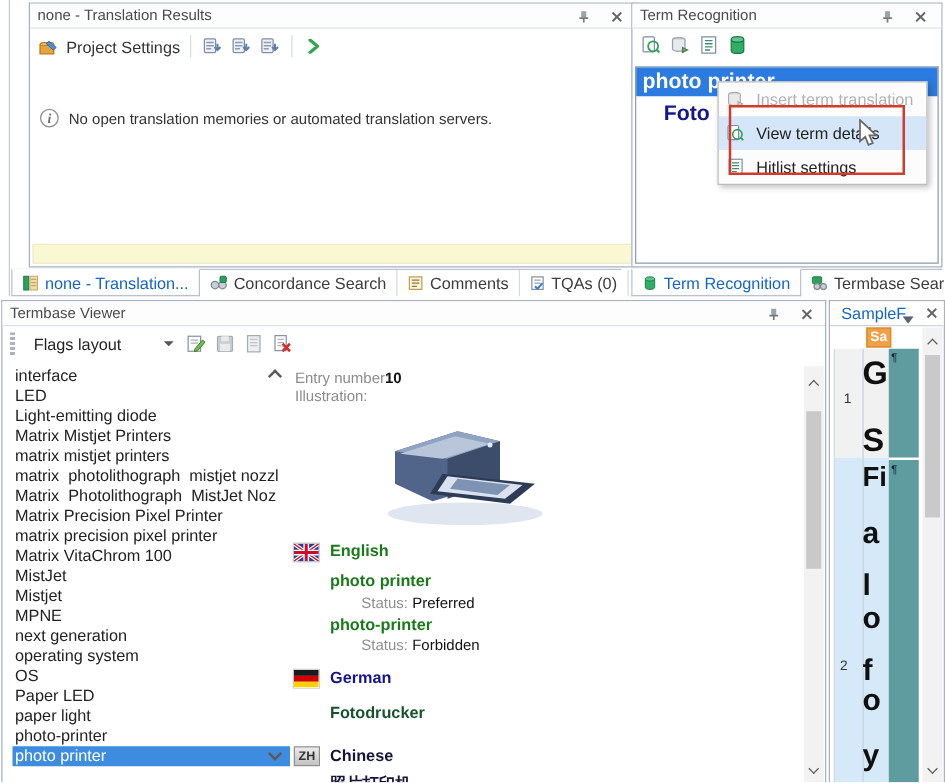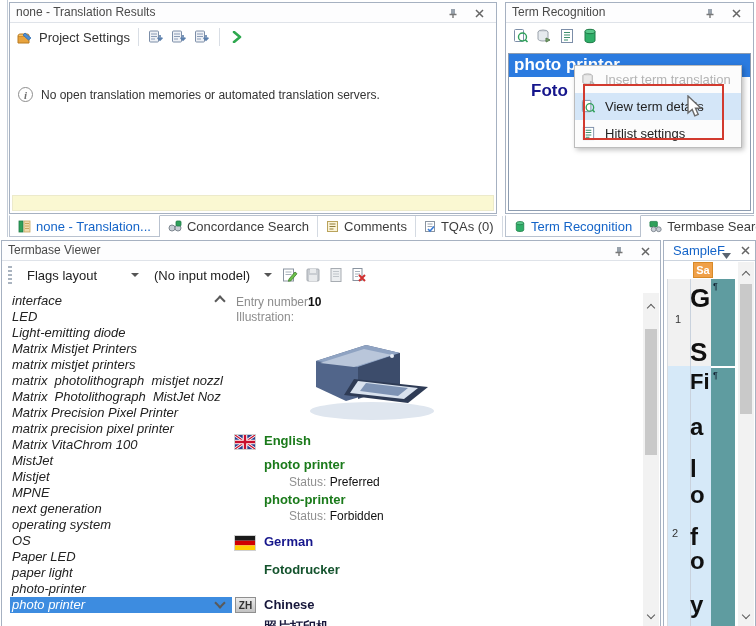--- a/index.html
+++ b/index.html
@@ -50,21 +50,21 @@
   .cursor { position:absolute; left:181px; top:92px; z-index:7; }
 
   
   .grip { width:4px; height:18px; margin-right:4px;
           background:repeating-linear-gradient(#aab4c0 0 2px, transparent 2px 4px); }
   .dd { display:flex; align-items:center; justify-content:space-between; height:20px;
         padding:0 4px 0 6px; font-size:13px; color:#222; background:#fff; }
   .dd-arrow { width:0; height:0; border-left:4px solid transparent; border-right:4px solid transparent;
               border-top:4px solid #555; margin-left:6px; }
 
-  .term-list { position:absolute; left:8px; top:52px; width:222px;font-style:italic; }
+  .term-list { position:absolute; left:8px; top:52px; width:222px; }
   .term-row { height:16px; line-height:16px; font-size:13px; color:#222; padding-left:2px;
               white-space:pre; overflow:hidden; }
   .term-row.selected { background:#3D8CE0; color:#fff; }
 
   .chev { display:inline-block; width:8px; height:8px; border:solid #5a5a5a; border-width:0 2px 2px 0; }
   .chev.up { transform:rotate(-135deg); }
   .chev.down { transform:rotate(45deg); }
   .chev.sm { width:6px; height:6px; border-width:0 1.5px 1.5px 0; }
 
   .entry-pane { position:absolute; left:232px; top:52px; width:408px; bottom:0; overflow:hidden; }
@@ -97,21 +97,21 @@
   .rownum { position:absolute; font-size:11px; color:#333; z-index:2; }
   .seg-mark { position:absolute; color:#123; font-size:9px; z-index:2; }
 </style>
 </head>
 <body>
 
 <div id="root">
 
   <div style="position:absolute;left:0;top:0;width:8px;height:237px;border-right:1px solid #c3ccd7;"></div>
 
-  <div class="panel" style="left:9px;top:2px;width:488px;height:212px;">
+  <div class="panel" style="left:23px;top:2px;width:488px;height:212px;">
     <div class="titlebar">
       <span>none - Translation Results</span>
       <span class="win-btn" style="right:36px;">
         <svg width="10" height="11" viewBox="0 0 10 11">
             <path d="M3 1h4v5H3z" fill="#9aa3ad"></path>
             <path d="M1.5 6.5h7M5 6.5V10" stroke="#777" stroke-width="1.4" fill="none"></path>
           </svg>
       </span>
       <span class="win-btn" style="right:10px;">
         <svg width="9" height="9" viewBox="0 0 9 9">
@@ -318,24 +318,20 @@
       <span class="win-btn" style="right:8px;">
         <svg width="9" height="9" viewBox="0 0 9 9">
             <path d="M1 1l7 7M8 1L1 8" stroke="#666" stroke-width="1.5"></path>
           </svg>
       </span>
     </div>
     <div class="toolbar">
       <span class="grip"></span>
       <div class="dd" style="width:122px;">
         <span>Flags layout</span>
-        <span class="dd-arrow"></span>
-      </div>
-      <div class="dd" style="width:128px;">
-        <span>(No input model)</span>
         <span class="dd-arrow"></span>
       </div>
       <span class="tb-icon">
         <svg width="16" height="16" viewBox="0 0 16 16">
             <rect x="1.5" y="2" width="10" height="12" fill="#fff" stroke="#8a94a0"></rect>
             <path d="M3.5 5h6M3.5 7.5h6" stroke="#a8b2bc"></path>
             <path d="M7 12l6-7 2 1.7-6 7-2.6.6z" fill="#6cc24a" stroke="#3f7d2c" stroke-width=".8"></path>
           </svg>
       </span>
       <span class="tb-icon">

